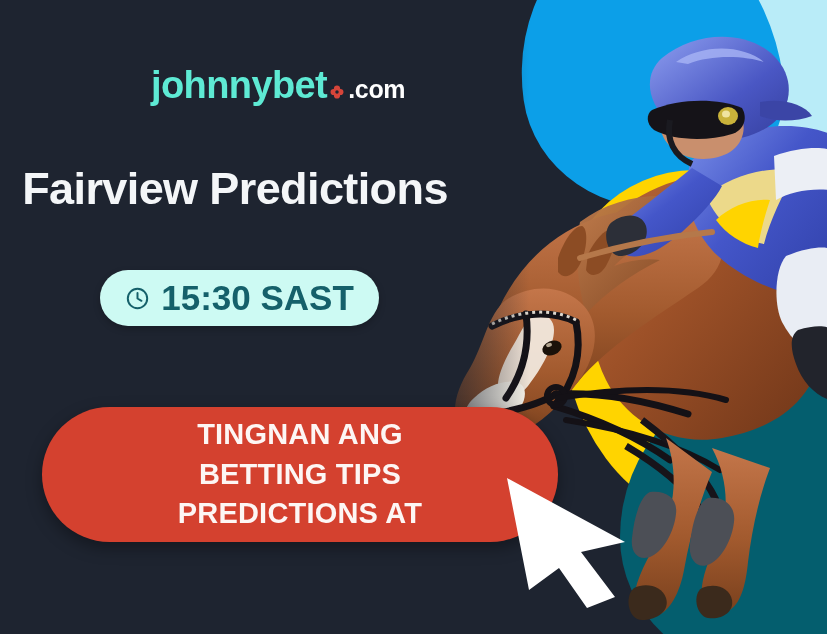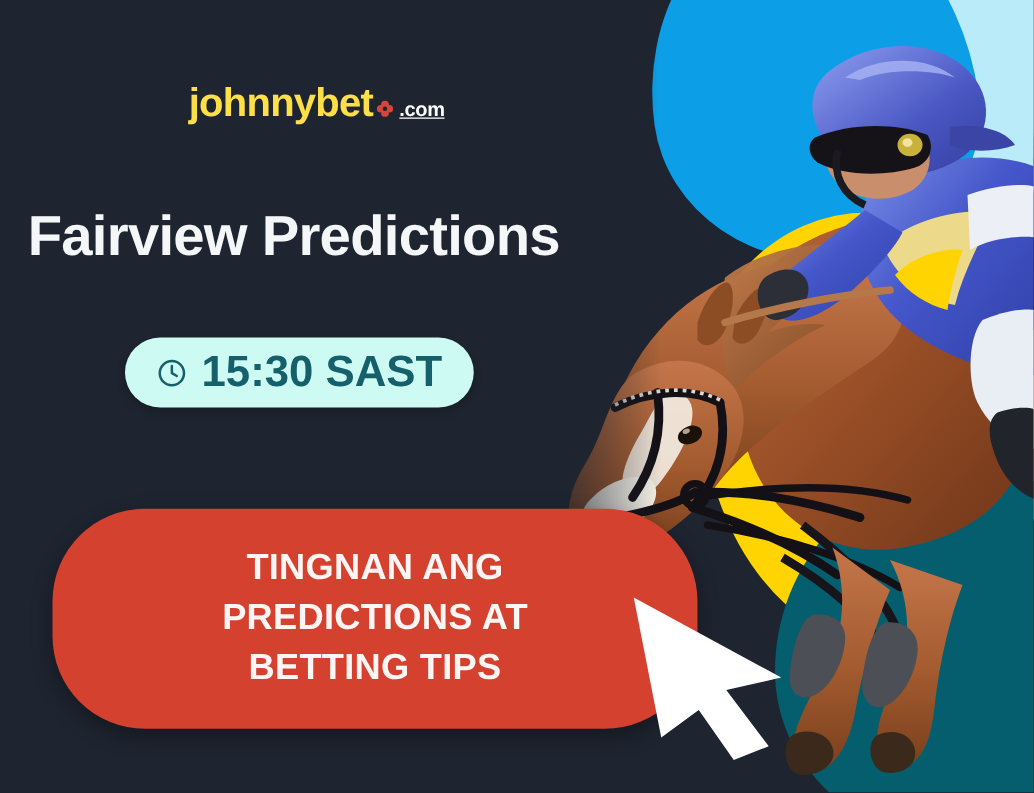--- a/index.html
+++ b/index.html
@@ -66,31 +66,31 @@
     pointer-events:none;
   }
 
   
   .logo{
     position:absolute;top:64px;left:151px;
     display:flex;align-items:baseline;
     letter-spacing:-0.5px;
   }
   .logo-main{
-    font-size:32px;font-weight:bold;color:#fde047;
+    font-size:38px;font-weight:bold;color:#5eead4;
     letter-spacing:-0.6px;
   }
   .logo-clover{
     display:inline-block;
     width:14px;height:14px;margin:0 2px 0 3px;
     position:relative;top:1px;
   }
   .logo-com{
-    font-size:16px;font-weight:bold;color:#ffffff;
-    letter-spacing:-0.3px;margin-left:2px;text-decoration:underline;
+    font-size:25px;font-weight:bold;color:#ffffff;
+    letter-spacing:-0.3px;margin-left:2px;
   }
 
   
   .headline{
     position:absolute;top:133px;left:0;width:470px;
     color:#f4f6f8;
     font-size:45px;font-weight:bold;
     line-height:1.17;
     text-align:center;
     letter-spacing:-0.6px;
@@ -114,21 +114,21 @@
     color:#15606a;
     font-size:35px;font-weight:bold;
     letter-spacing:0px;
     white-space:nowrap;
   }
 
   
   .cta{
     position:absolute;
     top:407px;left:42px;
-    width:516px;height:176px;
+    width:516px;height:135px;
     background:#d4412f;
     border-radius:74px;
     display:flex;align-items:center;justify-content:center;
     box-shadow:0 6px 16px rgba(0,0,0,.35);
     cursor:pointer;
   }
   .cta-text{
     color:#fdf6f4;
     font-size:29px;font-weight:bold;
     line-height:1.37;
@@ -321,22 +321,22 @@
         <circle cx="12" cy="12" r="9.3" fill="none" stroke="#15606a" stroke-width="1.9"></circle>
         <path d="M12 6.6 L12 12 L15.8 14.2" fill="none" stroke="#15606a" stroke-width="1.9" stroke-linecap="round" stroke-linejoin="round"></path>
       </svg>
     </span>
     <span class="time-text">15:30 SAST</span>
   </div>
 
   <div class="cta">
     <div class="cta-text">
       <span>TINGNAN ANG</span>
+      <span>BETTING TIPS</span>
       <span>PREDICTIONS AT</span>
-      <span>BETTING TIPS</span>
     </div>
   </div>
 
   <svg class="cursor-arrow" viewBox="0 0 175 140">
     <path d="M4 10 L122 74 L78 84 L112 129 L84 140 L56 100 L26 122 Z" fill="#ffffff"></path>
   </svg>
 
 </div>
 
 </body></html>

